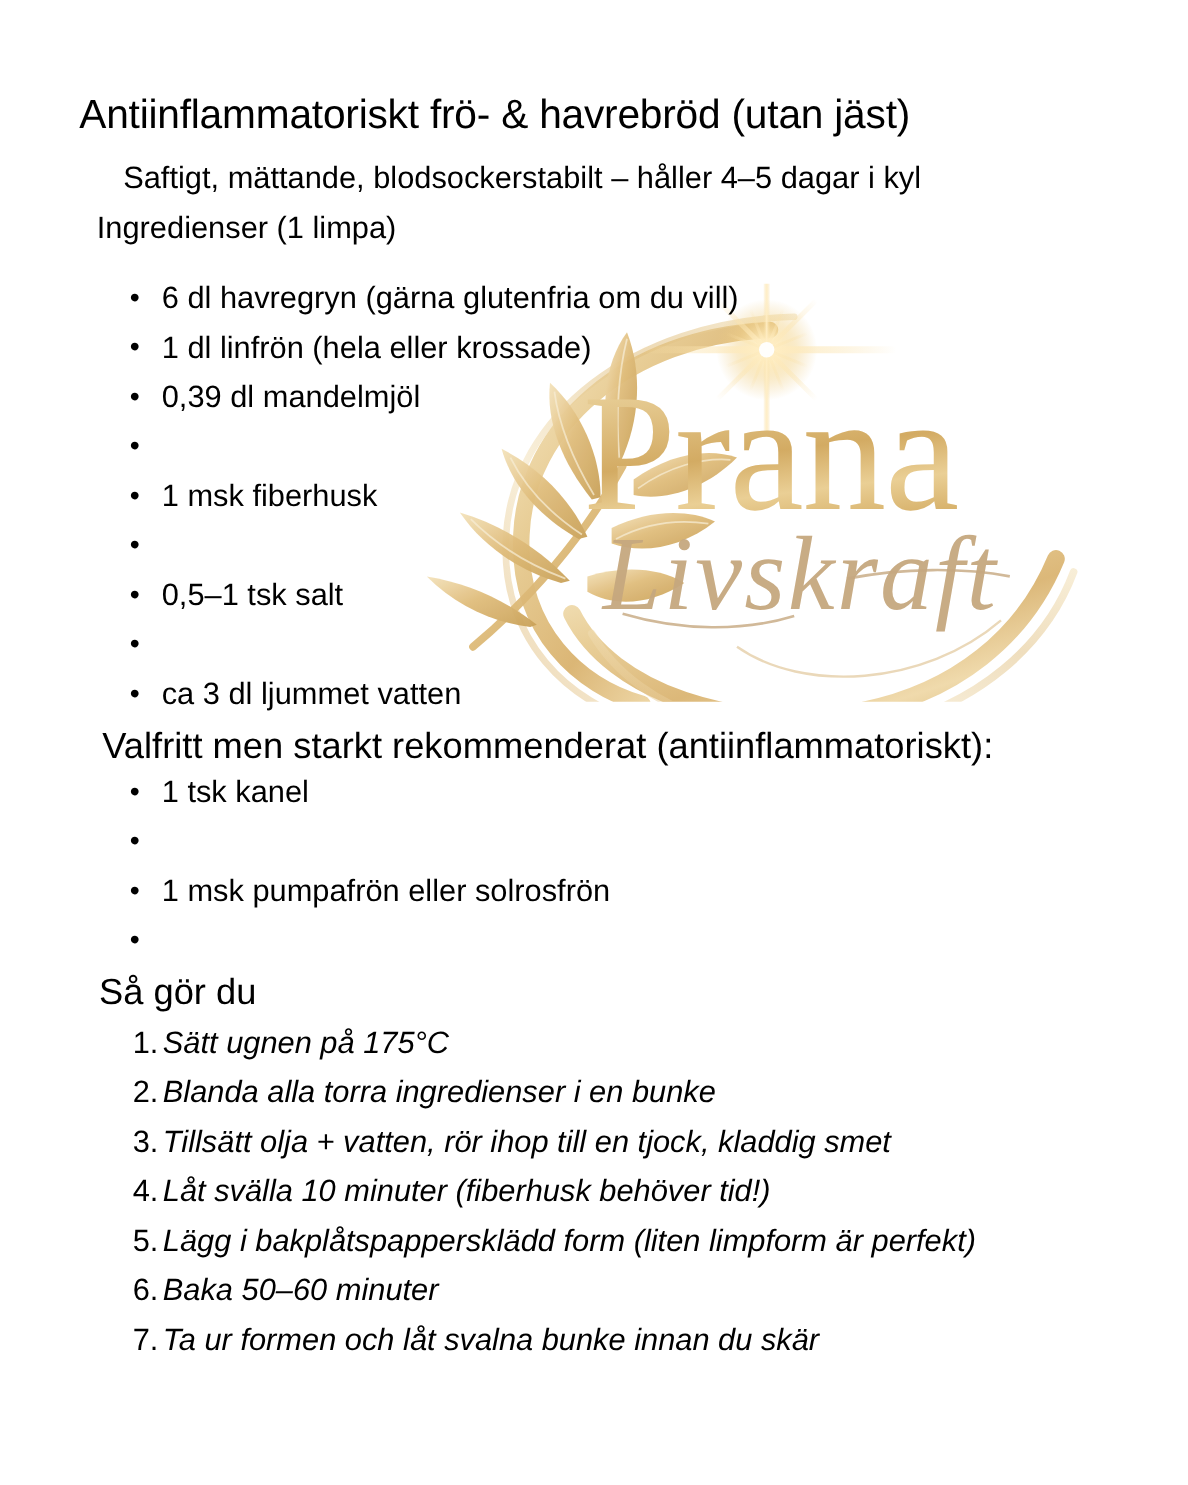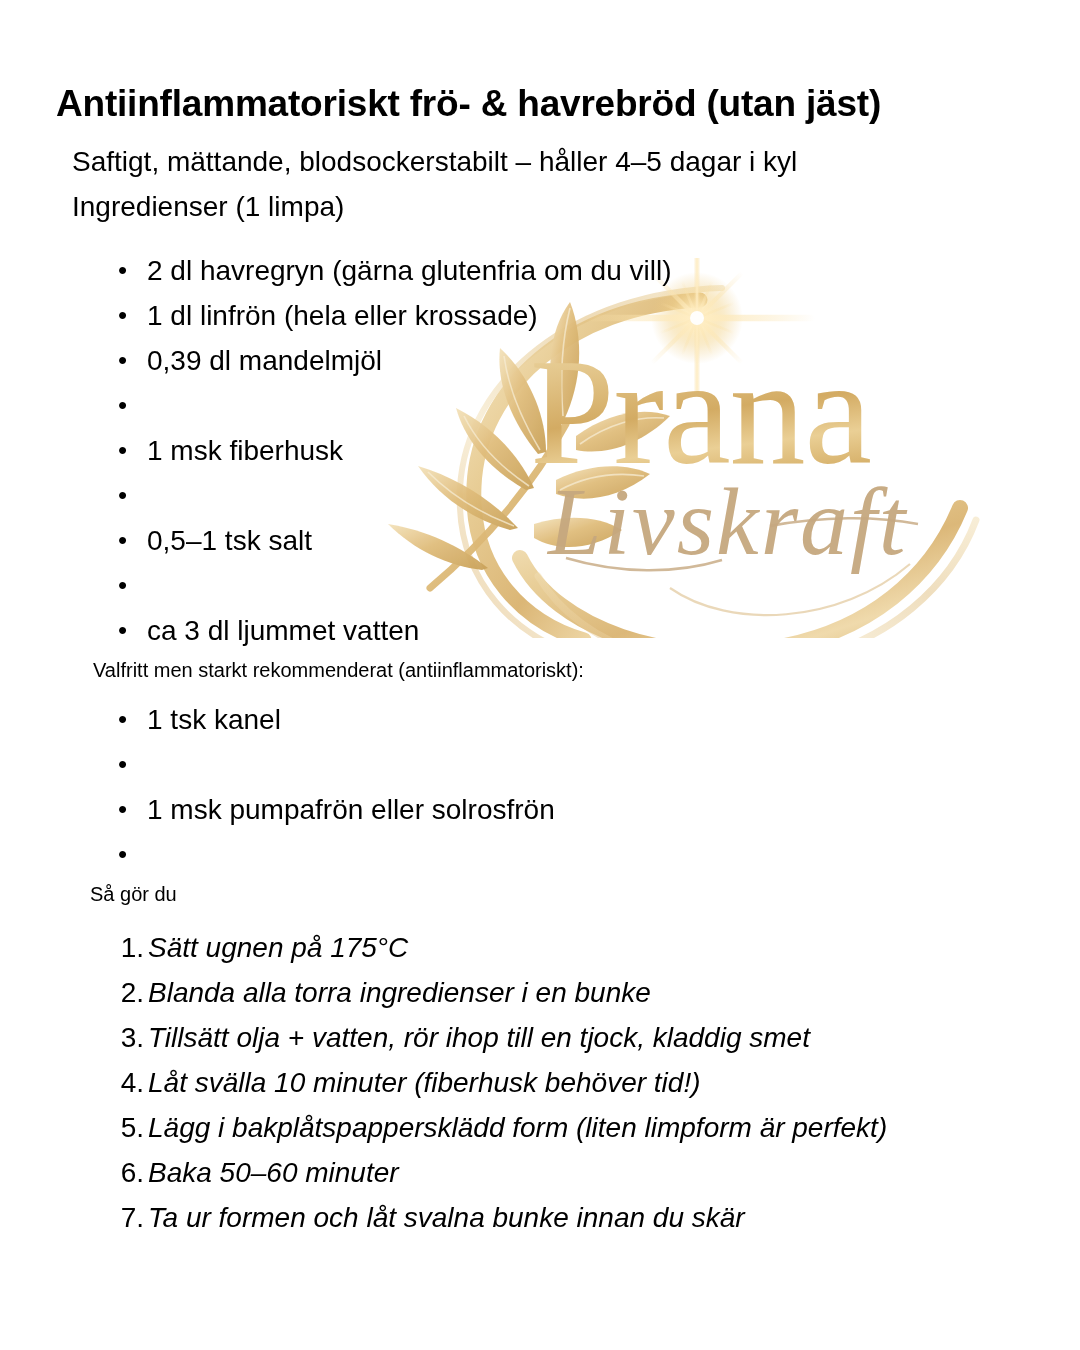--- a/index.html
+++ b/index.html
@@ -29,37 +29,37 @@
 
   
   #doc {
     position: relative;
     z-index: 2;
     padding: 0;
   }
 
   .title {
     position: absolute;
-    left: 56px;
+    left: 72px;
     top: 84px;
     font-size: 37px;
-    font-weight: bold;
+    font-weight: normal;
     letter-spacing: -0.2px;
     white-space: nowrap;
     line-height: 1.1;
   }
   .subline {
     position: absolute;
     left: 72px;
     font-size: 28px;
     line-height: 1.15;
     white-space: nowrap;
   }
-  .subline.l1 { top: 146px; }
-  .subline.l2 { top: 191px; }
+  .subline.l1 { top: 146px; margin-left: 40px; }
+  .subline.l2 { top: 191px; margin-left: 16px; }
 
   ul.bullets {
     position: absolute;
     left: 0;
     list-style: none;
     font-size: 28px;
   }
   ul.bullets li {
     position: relative;
     padding-left: 147px;
@@ -72,21 +72,21 @@
     left: 118px;
     top: 0;
     line-height: 45px;
     font-size: 26px;
   }
   #ing-list { top: 248px; }
   #opt-list { top: 697px; }
 
   .section-head {
     position: absolute;
-    font-size: 20px;
+    font-size: 33px;
     white-space: nowrap;
     line-height: 1.15;
   }
   #valfritt { left: 93px; top: 659px; }
   #sagor    { left: 90px; top: 883px; }
 
   ol.steps {
     position: absolute;
     left: 0;
     top: 925px;
@@ -212,21 +212,21 @@
 </div>
 
 <div id="doc">
 
   <h1 class="title">Antiinflammatoriskt frö- &amp; havrebröd (utan jäst)</h1>
 
   <div class="subline l1">Saftigt, mättande, blodsockerstabilt – håller 4–5 dagar i kyl</div>
   <div class="subline l2">Ingredienser (1 limpa)</div>
 
   <ul class="bullets" id="ing-list">
-      <li><span class="bul">•</span><span>2 dl havregryn (gärna glutenfria om du vill)</span></li>
+      <li><span class="bul">•</span><span>6 dl havregryn (gärna glutenfria om du vill)</span></li>
       <li><span class="bul">•</span><span>1 dl linfrön (hela eller krossade)</span></li>
       <li><span class="bul">•</span><span>0,39 dl mandelmjöl</span></li>
       <li><span class="bul">•</span></li>
       <li><span class="bul">•</span><span>1 msk fiberhusk</span></li>
       <li><span class="bul">•</span></li>
       <li><span class="bul">•</span><span>0,5–1 tsk salt</span></li>
       <li><span class="bul">•</span></li>
       <li><span class="bul">•</span><span>ca 3 dl ljummet vatten</span></li>
     </ul>
 

